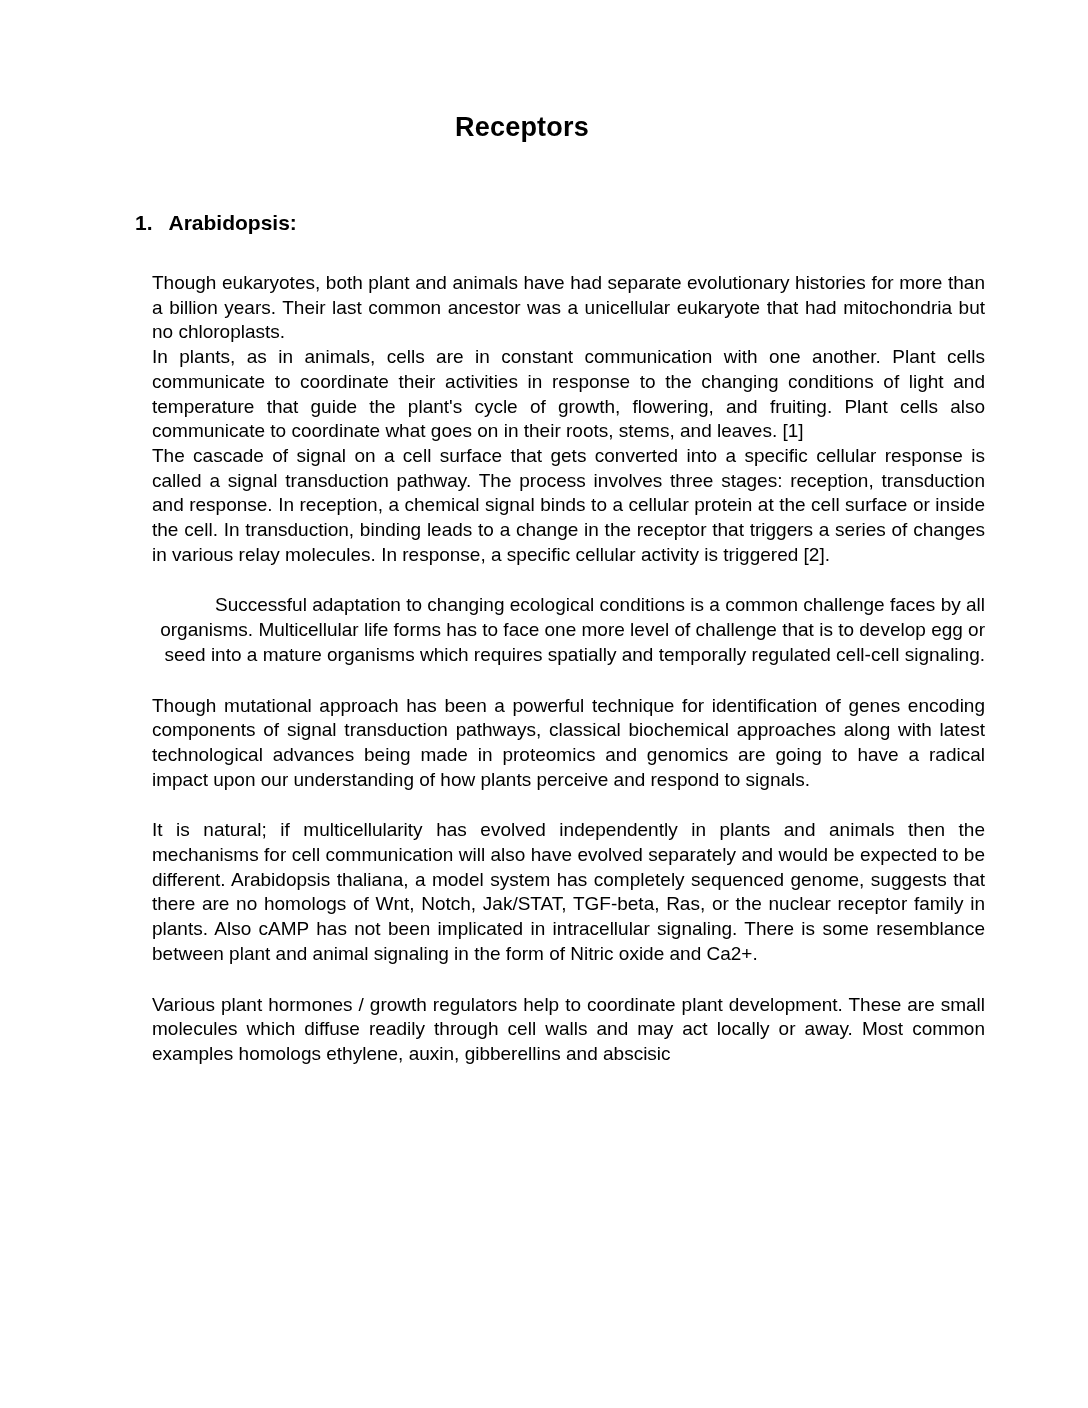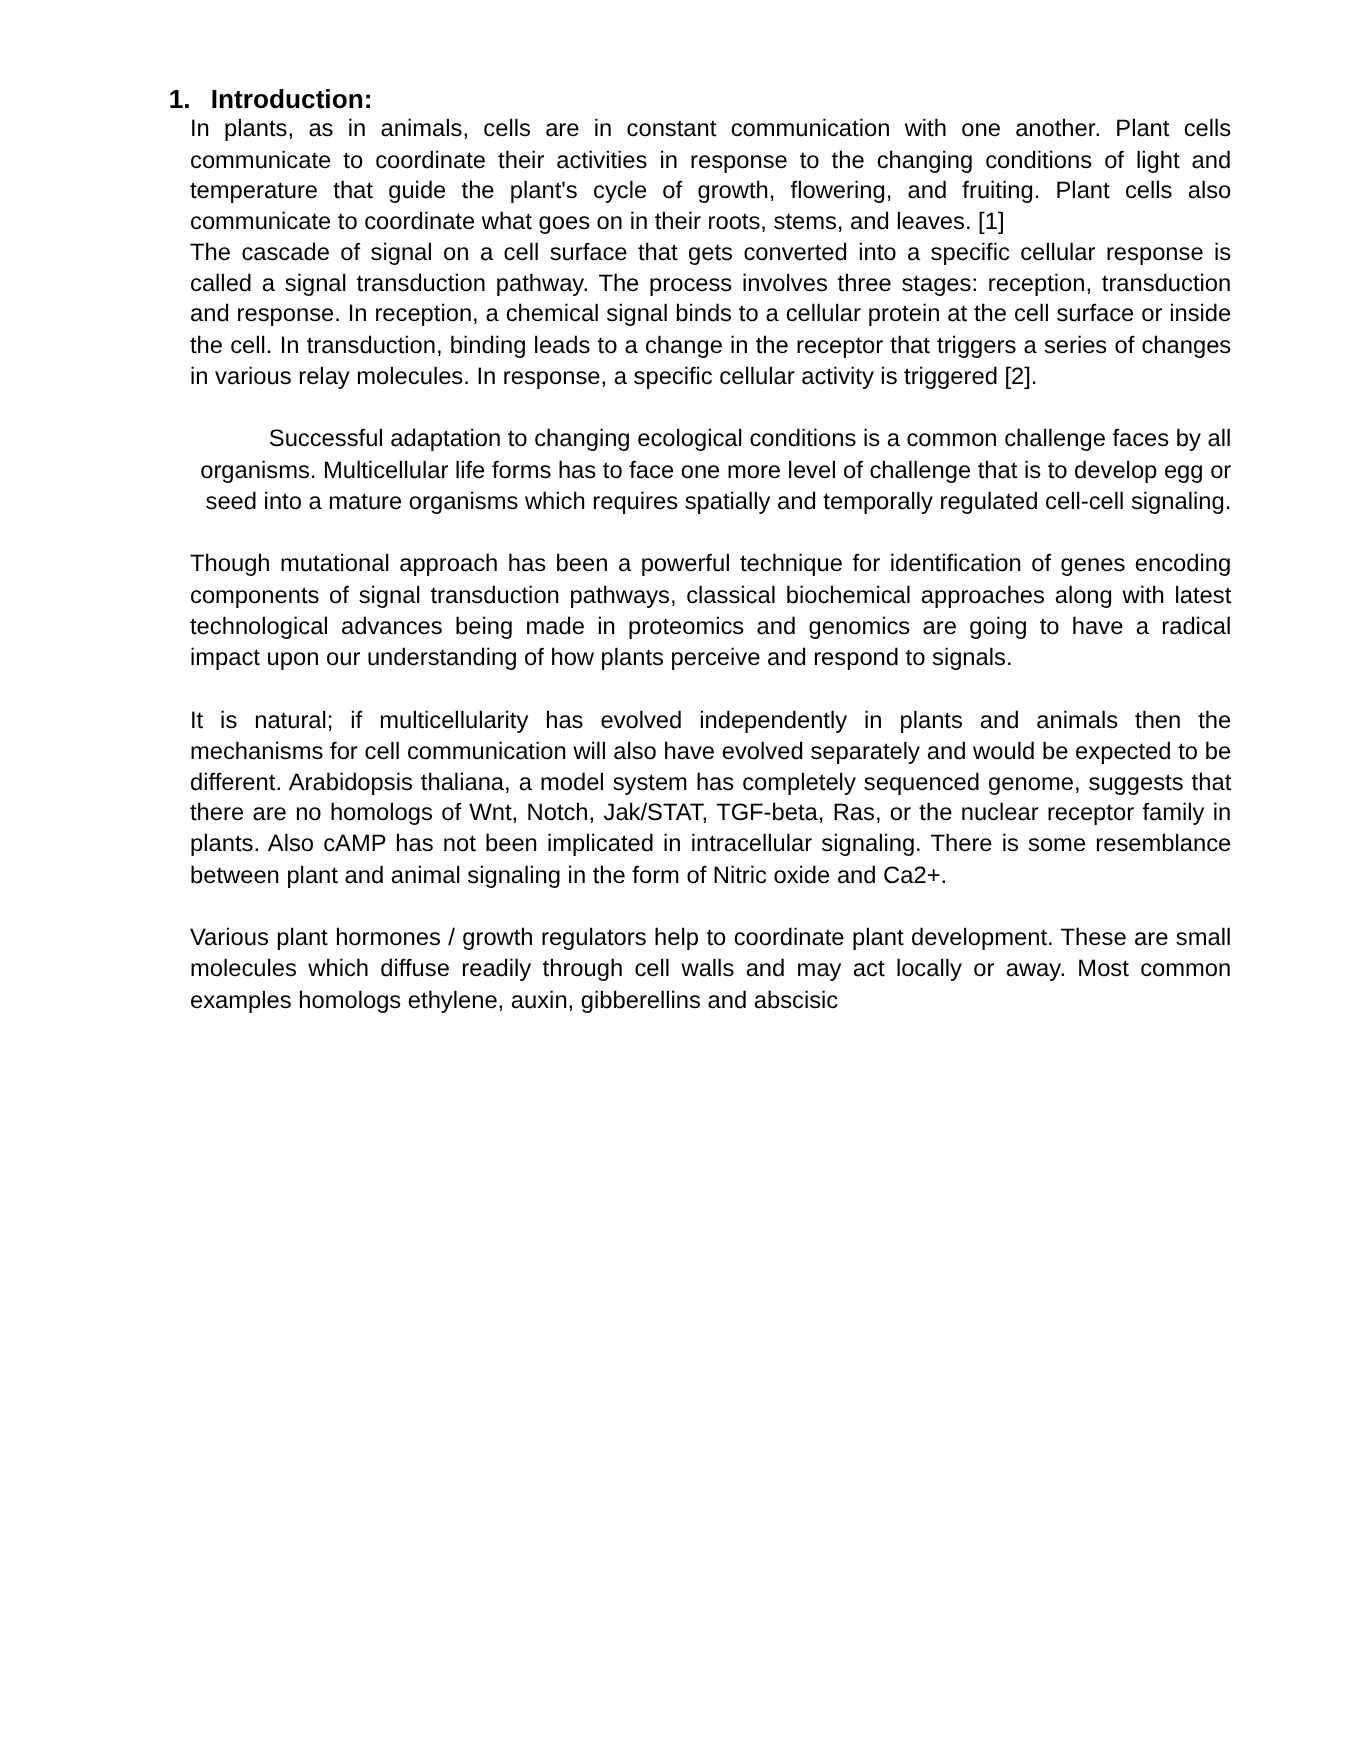--- a/index.html
+++ b/index.html
@@ -57,26 +57,28 @@
   }
   .first-para {
     margin-top: 36px !important;
   }
 </style>
 </head>
 <body>
 
 <div class="page">
 
+  <h1 class="doc-title">Receptors</h1>
 
   <div class="section-heading">
-    <span class="section-number">1.</span><span>Introduction:</span>
+    <span class="section-number">1.</span><span>Arabidopsis:</span>
   </div>
 
   <div class="body-text">
+    <p class="para-justify first-para">Though eukaryotes, both plant and animals have had separate evolutionary histories for more than a billion years. Their last common ancestor was a unicellular eukaryote that had mitochondria but no chloroplasts.</p>
     <p class="para-justify">In plants, as in animals, cells are in constant communication with one another. Plant cells communicate to coordinate their activities in response to the changing conditions of light and temperature that guide the plant's cycle of growth, flowering, and fruiting. Plant cells also communicate to coordinate what goes on in their roots, stems, and leaves. [1]</p>
     <p class="para-justify">The cascade of signal on a cell surface that gets converted into a specific cellular response is called a signal transduction pathway. The process involves three stages: reception, transduction and response. In reception, a chemical signal binds to a cellular protein at the cell surface or inside the cell. In transduction, binding leads to a change in the receptor that triggers a series of changes in various relay molecules. In response, a specific cellular activity is triggered [2].</p>
     <p class="para-left gap-before">Successful adaptation to changing ecological conditions is a common challenge faces by all organisms. Multicellular life forms has to face one more level of challenge that is to develop egg or seed into a mature organisms which requires spatially and temporally regulated cell-cell signaling.</p>
     <p class="para-justify gap-before">Though mutational approach has been a powerful technique for identification of genes encoding components of signal transduction pathways, classical biochemical approaches along with latest technological advances being made in proteomics and genomics are going to have a radical impact upon our understanding of how plants perceive and respond to signals.</p>
     <p class="para-justify gap-before">It is natural; if multicellularity has evolved independently in plants and animals then the mechanisms for cell communication will also have evolved separately and would be expected to be different. Arabidopsis thaliana, a model system has completely sequenced genome, suggests that there are no homologs of Wnt, Notch, Jak/STAT, TGF-beta, Ras, or the nuclear receptor family in plants. Also cAMP has not been implicated in intracellular signaling. There is some resemblance between plant and animal signaling in the form of Nitric oxide and Ca2+.</p>
     <p class="para-justify gap-before">Various plant hormones / growth regulators help to coordinate plant development. These are small molecules which diffuse readily through cell walls and may act locally or away. Most common examples homologs ethylene, auxin, gibberellins and abscisic</p>
   </div>
 
 </div>
 

